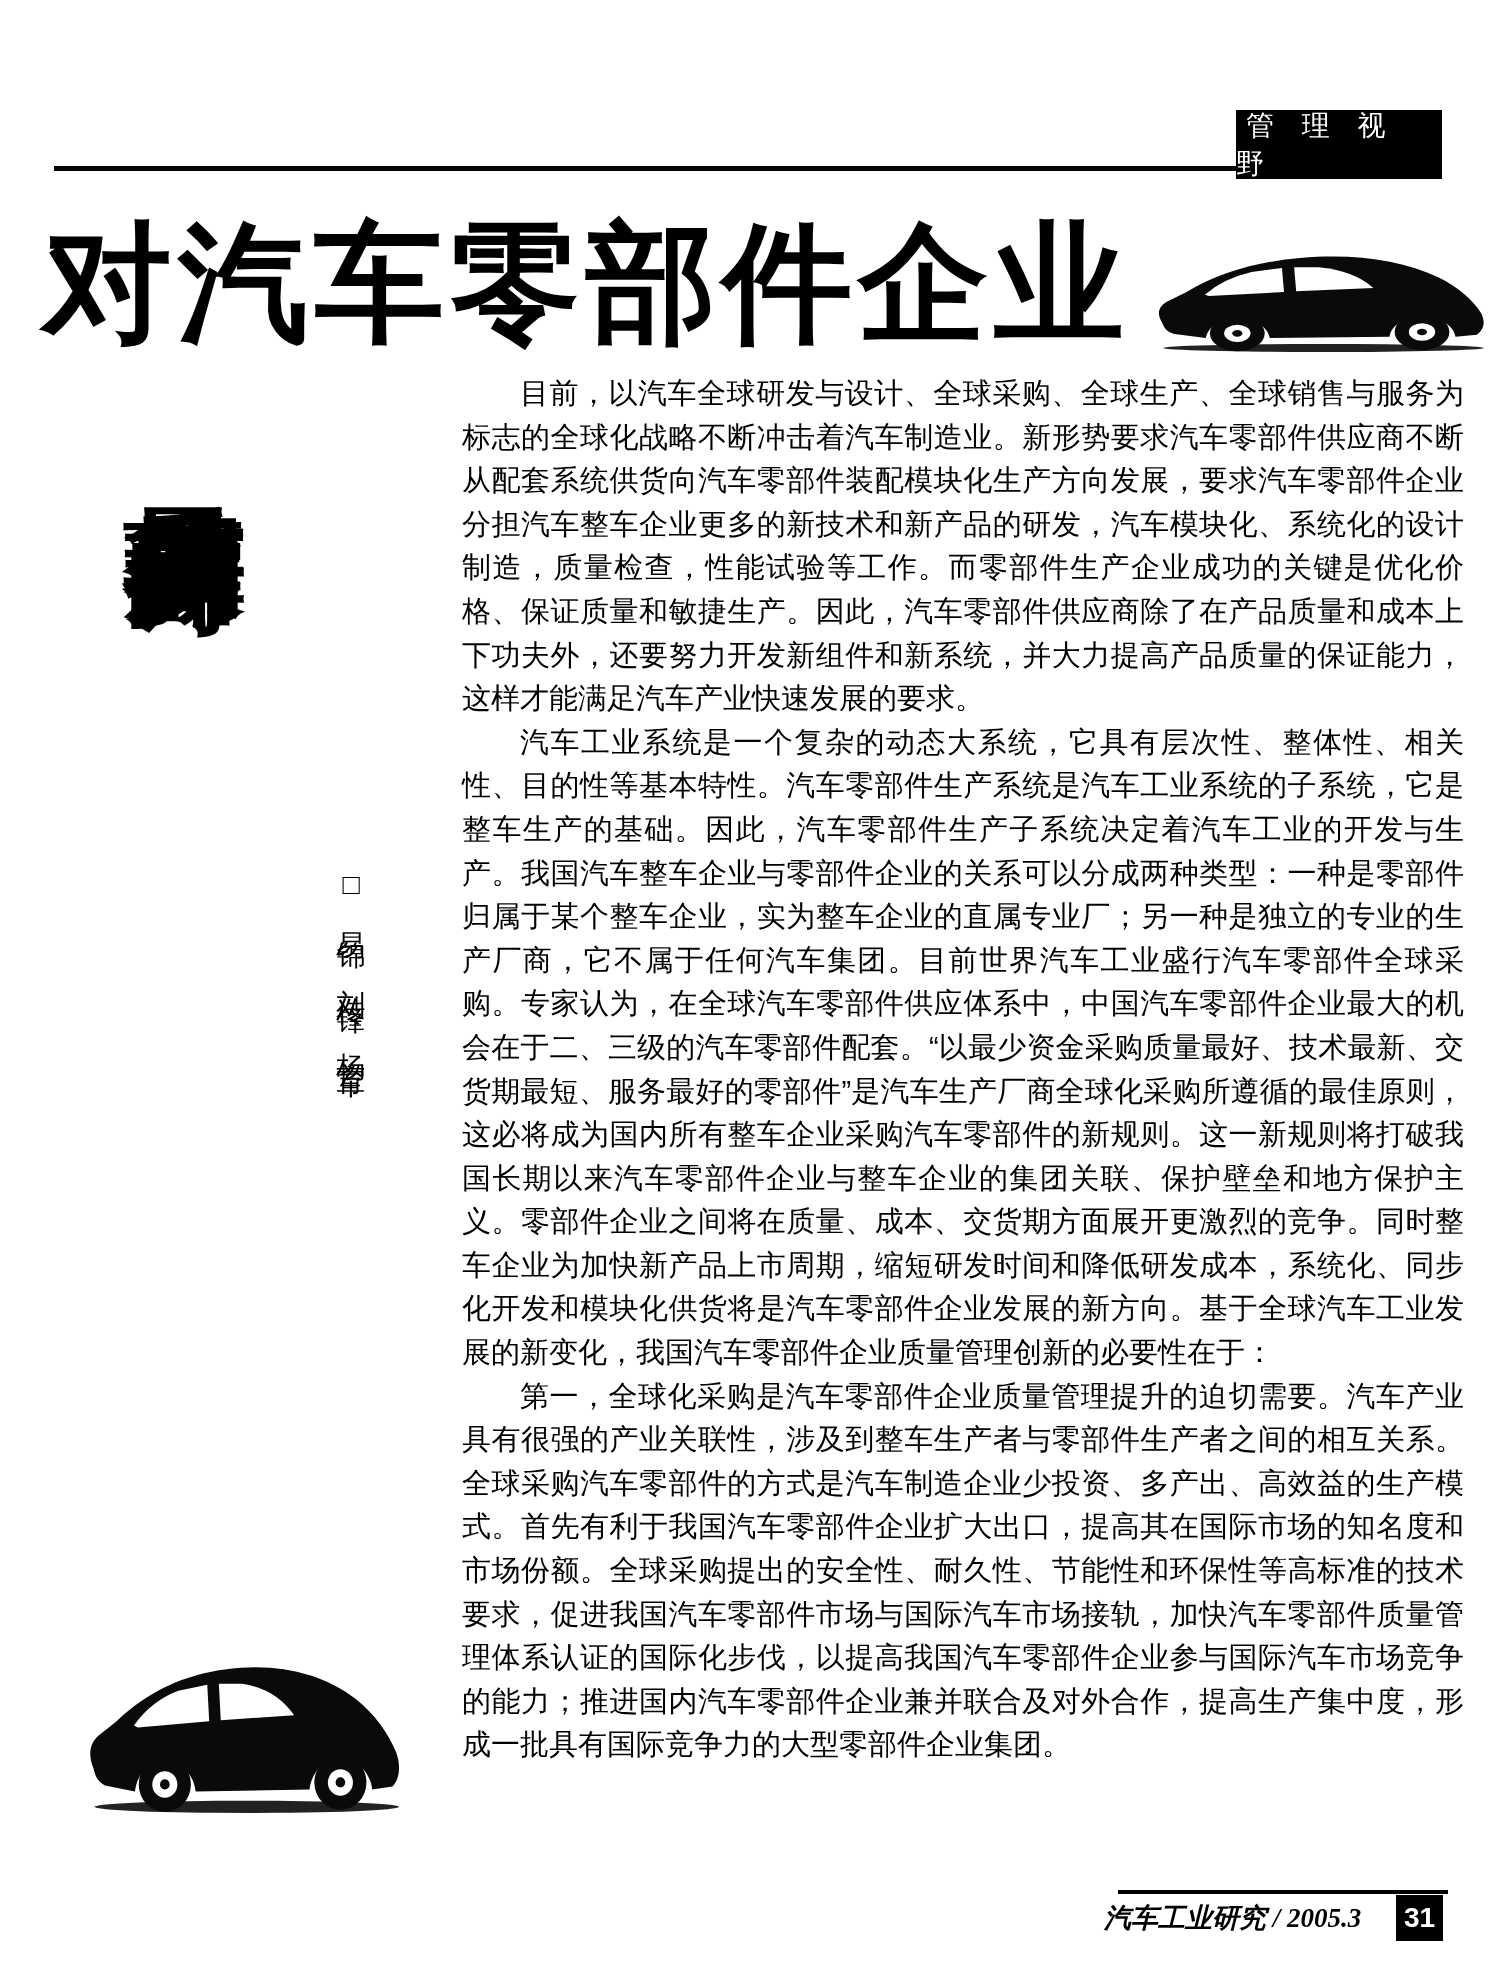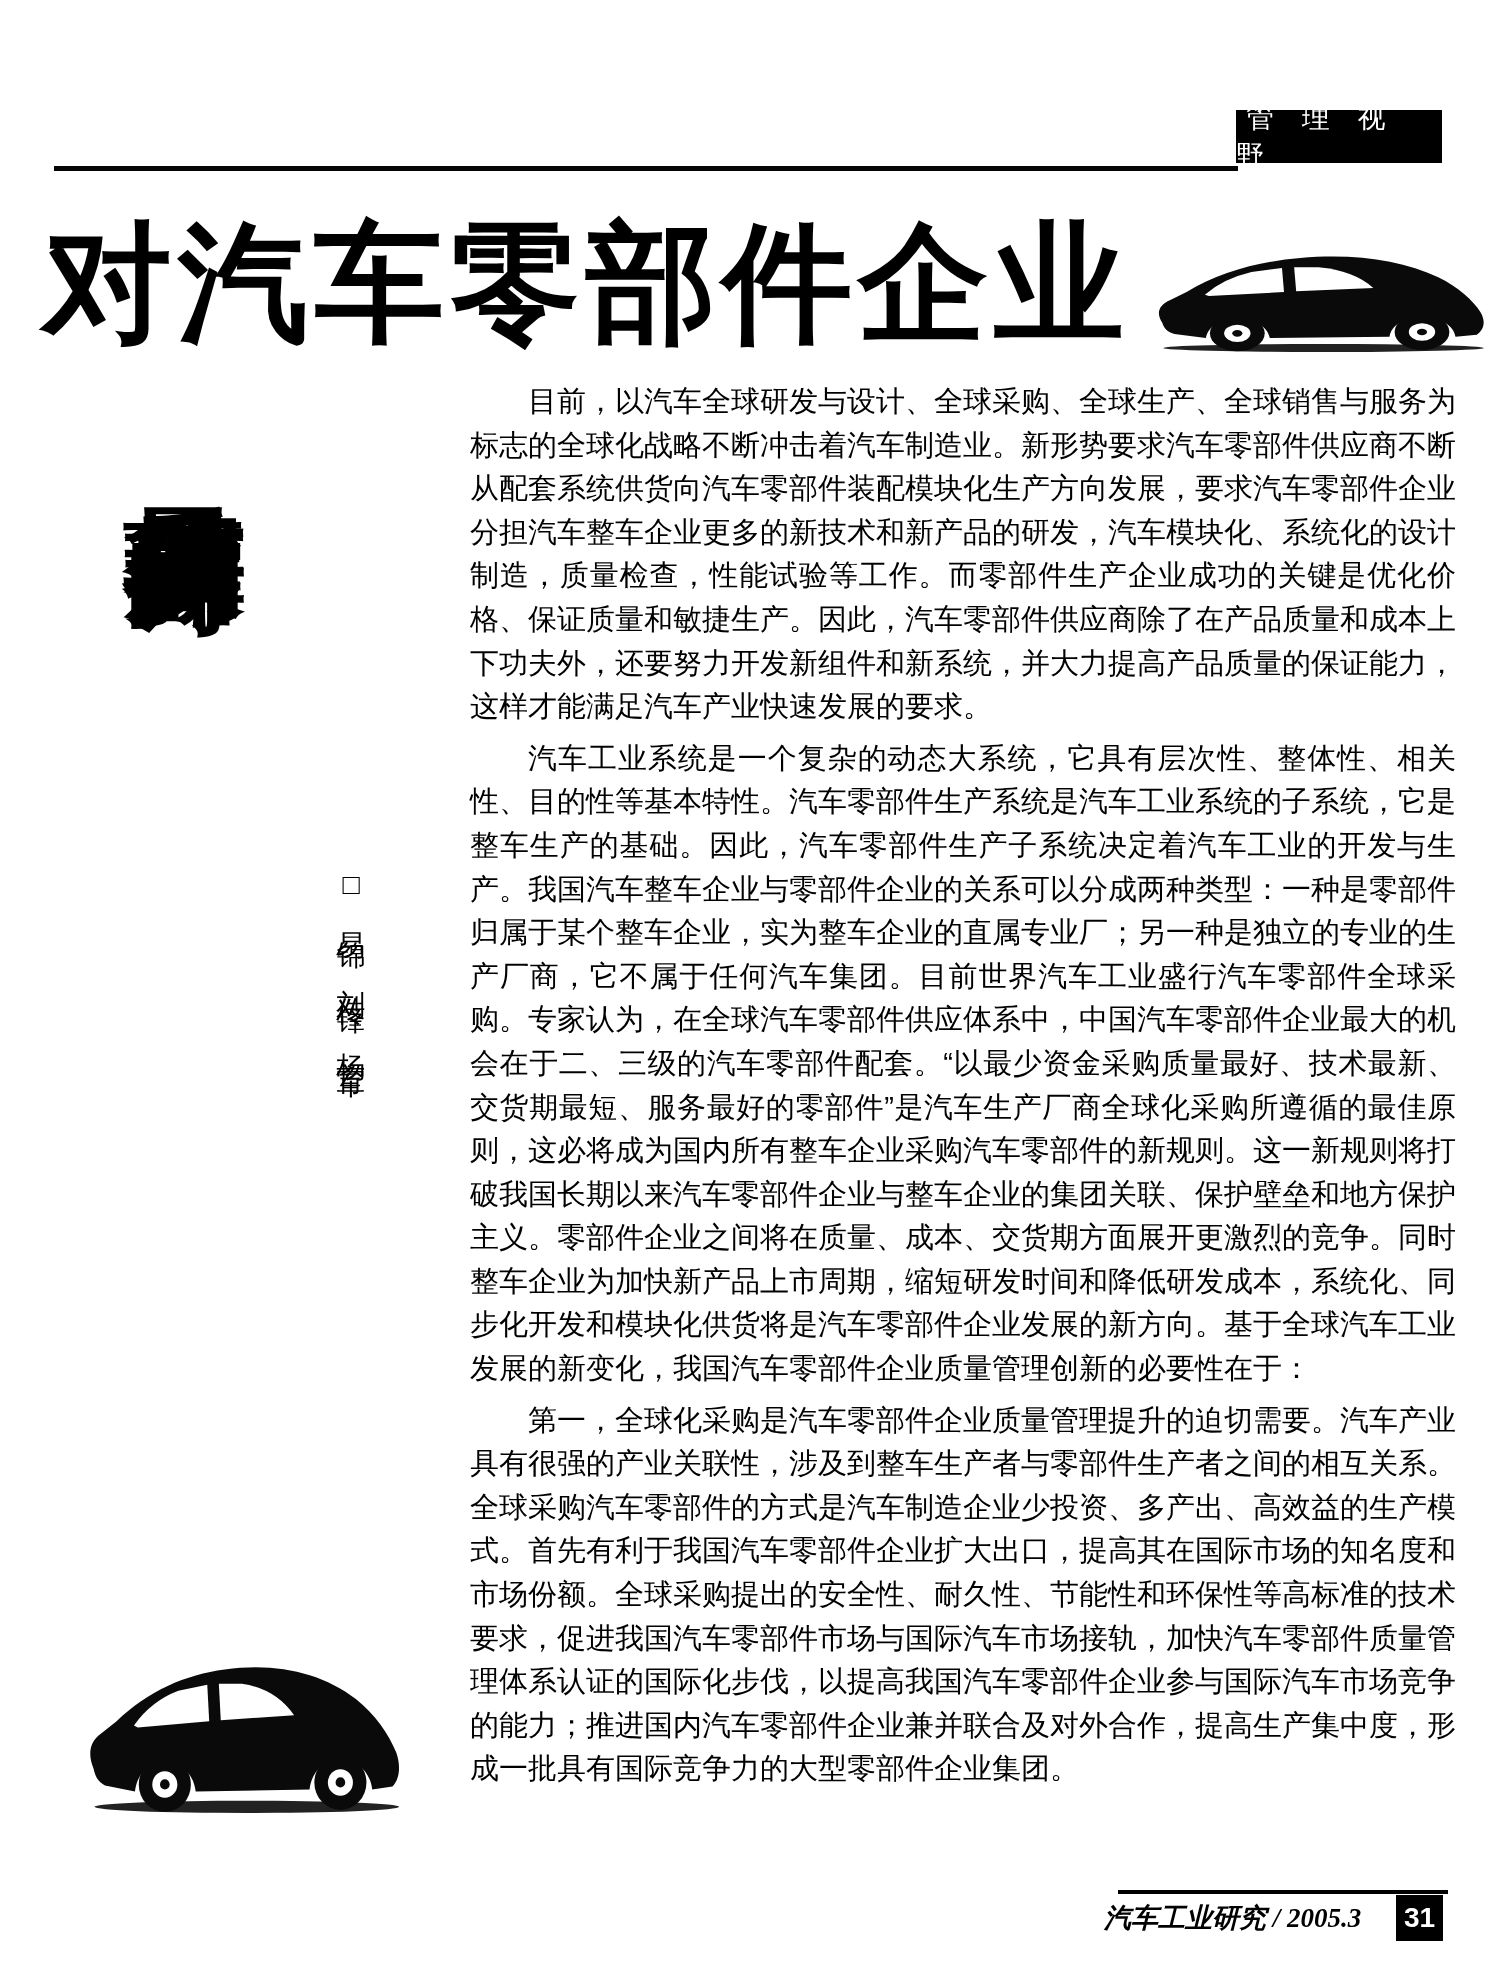--- a/index.html
+++ b/index.html
@@ -9,21 +9,21 @@
     margin:0 auto;
     background:#ffffff;
     overflow:hidden;
     color:#000;
     font-family:"Liberation Sans", sans-serif;
   }
 
   
   .badge {
     position:absolute; left:1236px; top:110px;
-    width:206px; height:53px;
+    width:206px; height:69px;
     background:#000; color:#fff;
     display:flex; align-items:center; justify-content:center;
     font-size:28px; letter-spacing:10px; text-indent:10px;
   }
   .rule-top {
     position:absolute; left:54px; top:166px;
     width:1184px; height:5px; background:#050505;
   }
 
   
@@ -49,21 +49,21 @@
     writing-mode:vertical-rl; text-orientation:upright;
     font-size:29px; letter-spacing:9px; line-height:1.15;
   }
 
   
   .article {
     position:absolute; left:462px; top:372px; width:1002px;
     font-size:29px; line-height:43.6px;
     text-align:justify; text-justify:inter-character;
   }
-  .article p { margin:8px; text-indent:2em; }
+  .article p { margin:0; text-indent:2em; }
 
   
   .car-top    { position:absolute; left:1146px; top:244px; width:345px; height:110px; }
   .car-bottom { position:absolute; left:78px;  top:1648px; width:328px; height:168px; }
   .car-top svg, .car-bottom svg { width:100%; height:100%; display:block; }
 
   
   .footer-rule {
     position:absolute; left:1118px; top:1890px;
     width:330px; height:4px; background:#000;

